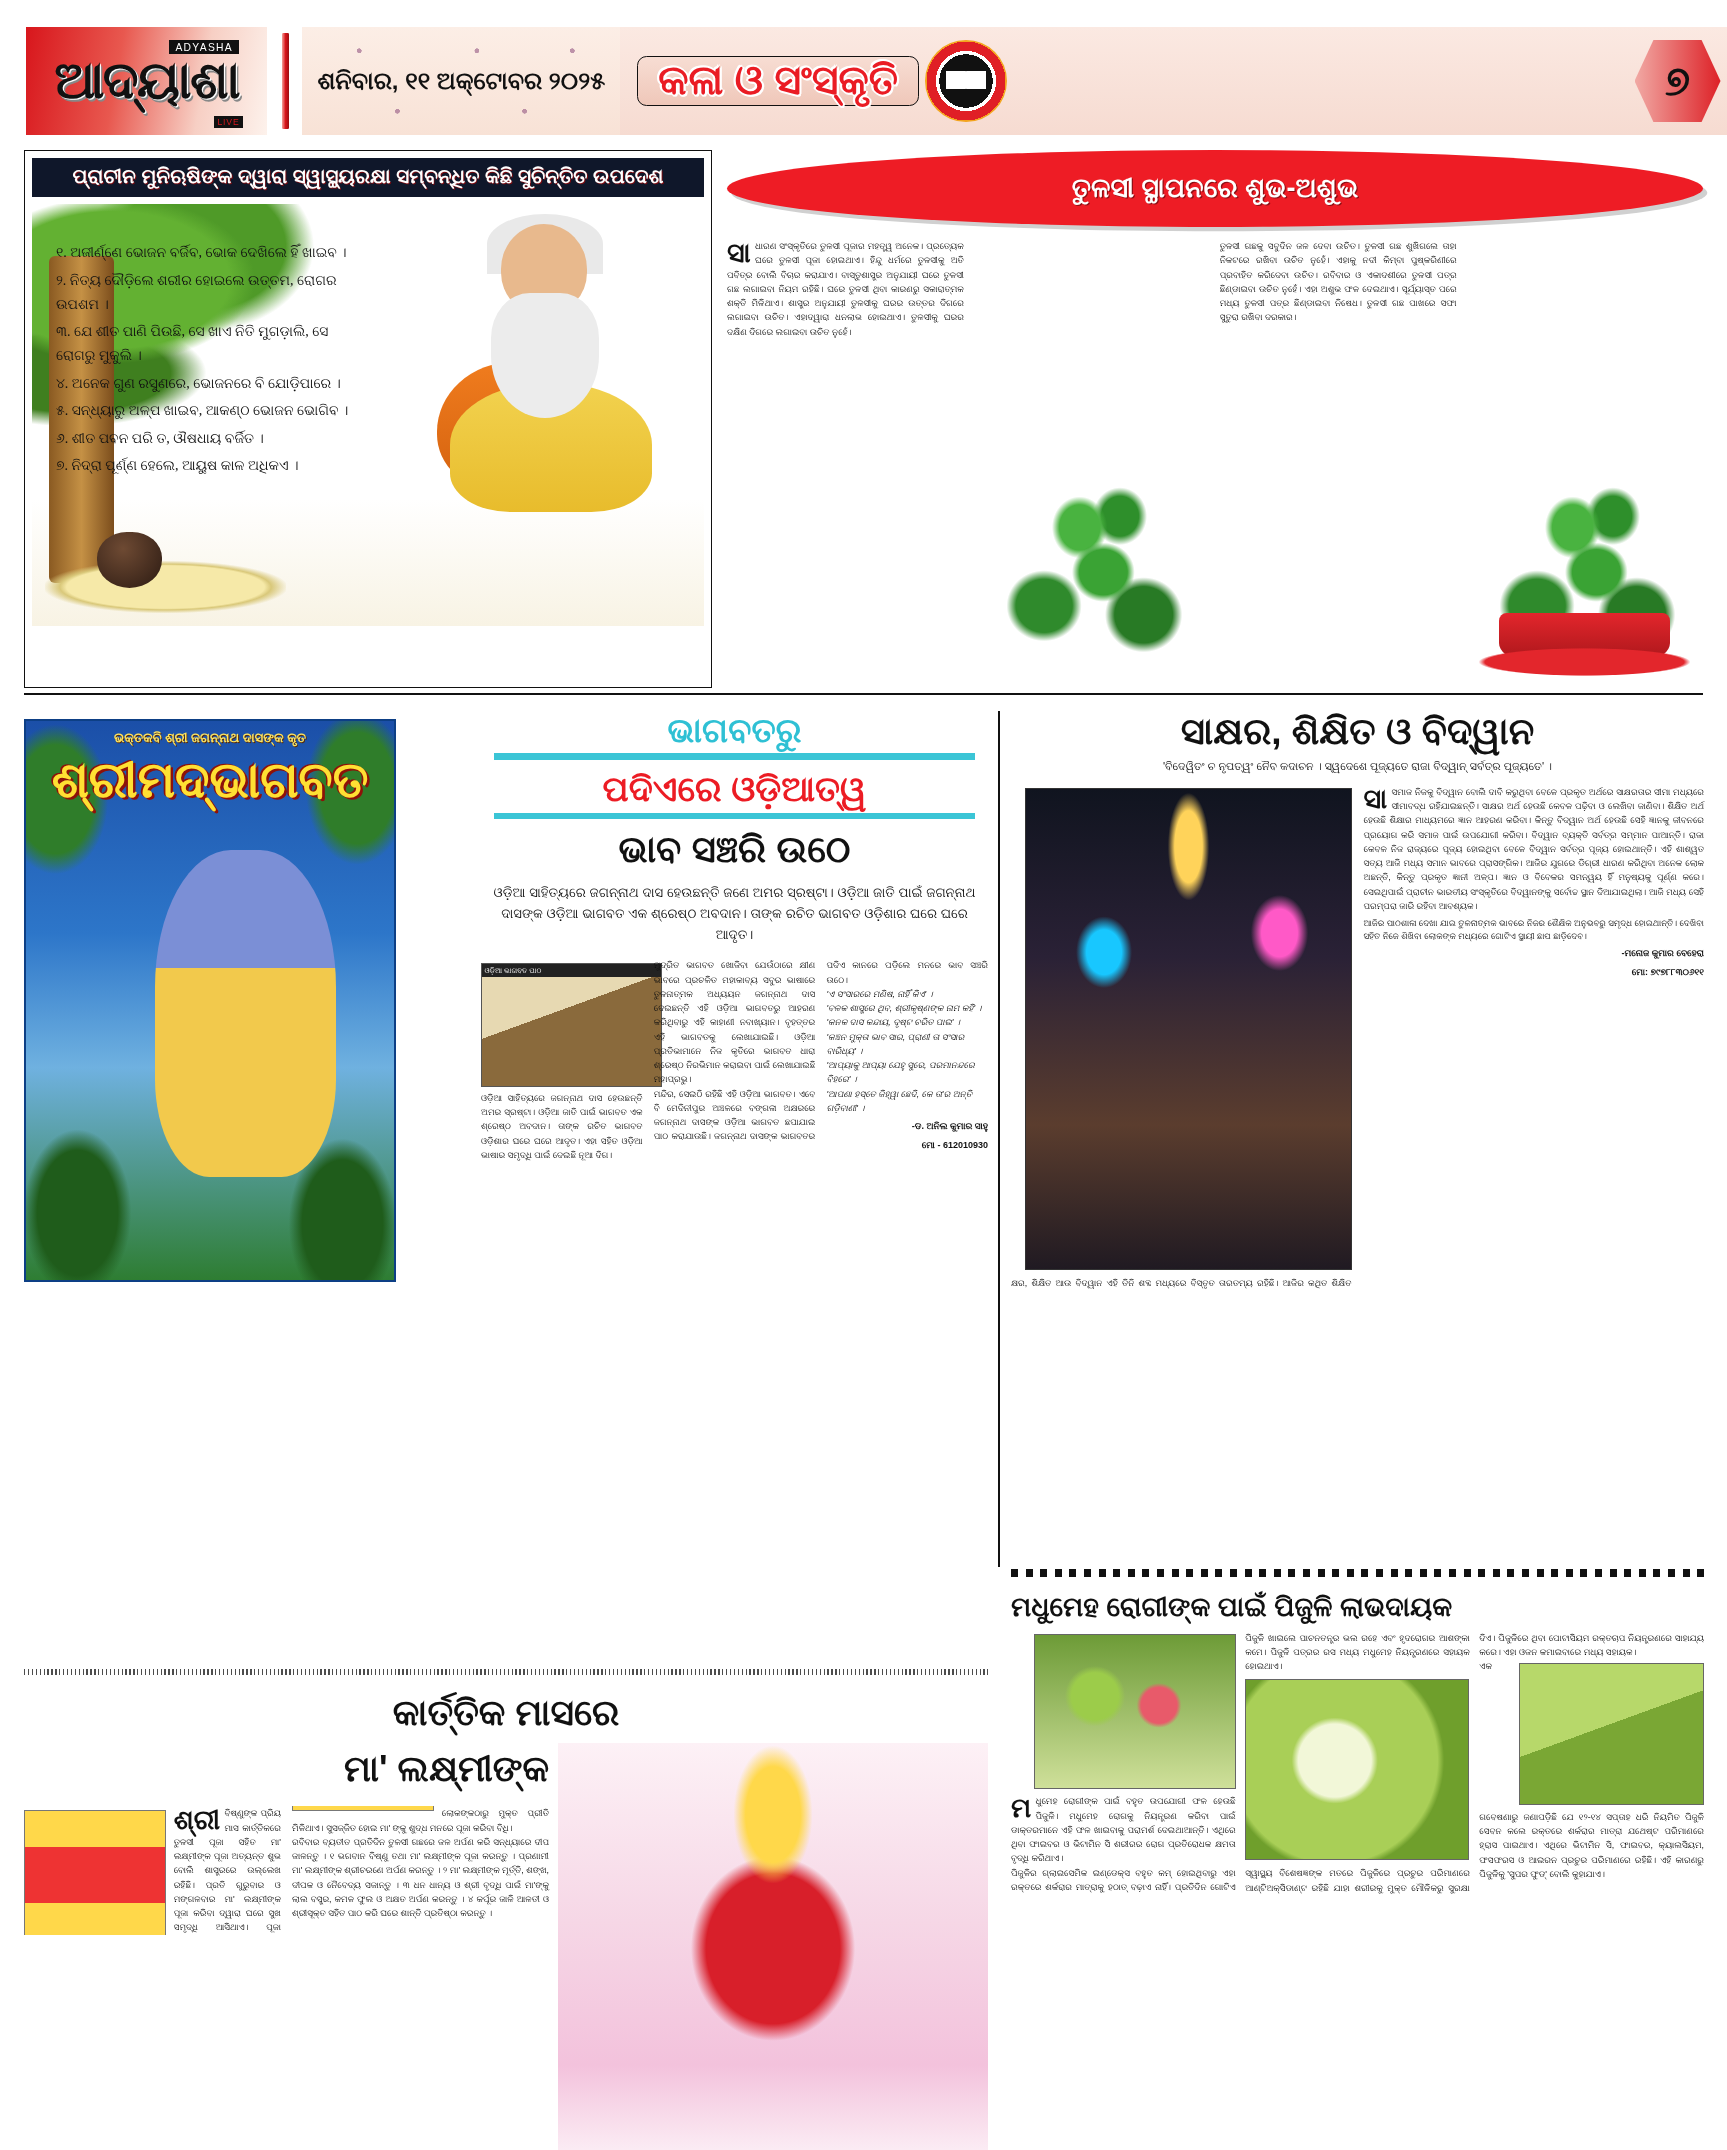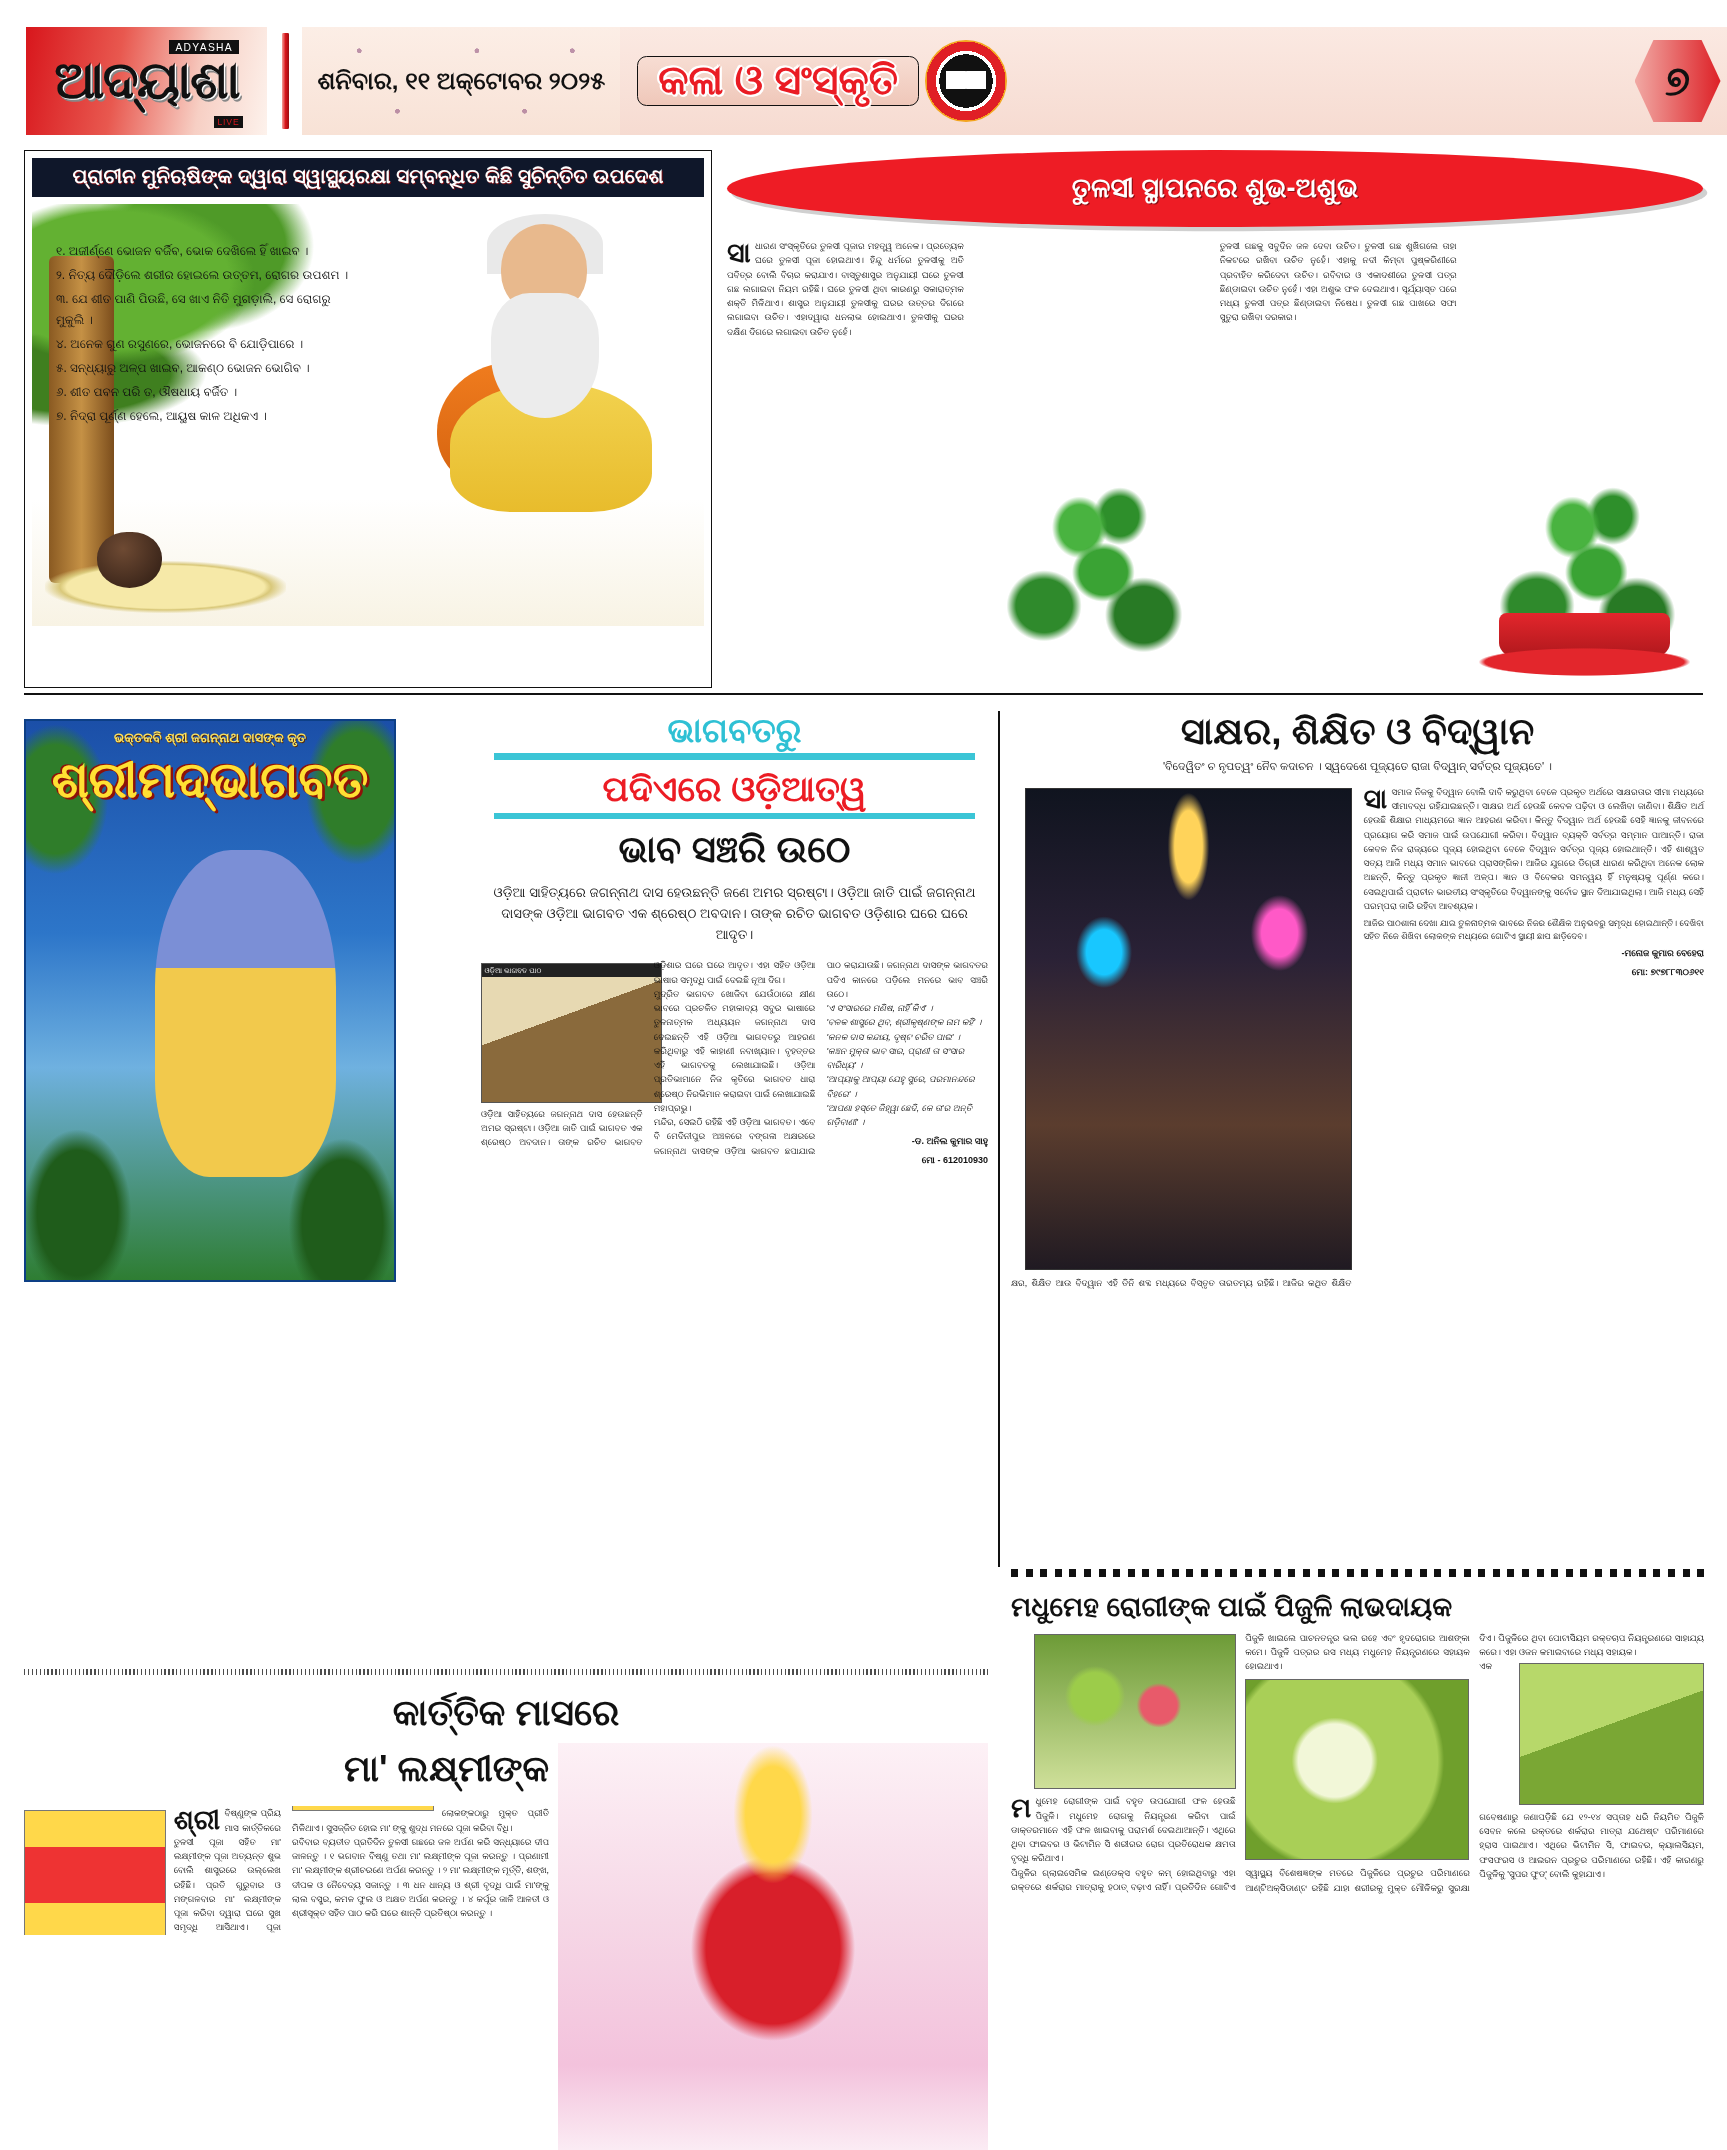--- a/index.html
+++ b/index.html
@@ -202,21 +202,21 @@
     position:absolute; left:13px; bottom:13px; width:241px; height:52px;
     background: radial-gradient(ellipse, #f6e9a8 0 58%, #d9c87a 62%, transparent 72%);
   }
   .pot {
     position:absolute; left:65px; bottom:38px; width:65px; height:56px;
     background: radial-gradient(ellipse at 40% 30%, #6e4a33, #2b1a12);
     border-radius: 46% 46% 50% 50%;
   }
   .s1-list {
     position:absolute; left:24px; top:37px; width:301px;
-    font-size: 12px; line-height: 1.72; color:#111;
+    font-size: 14px; line-height: 1.72; color:#111;font-family:Liberation Serif, serif;
   }
   .s1-list div { margin-bottom: 3.4px; }
 
   
   .s2-wrap { left:727px; top:150px; width:976px; height:538px; }
   .ellipse-head {
     position:relative; height:77px;
     background:#ee1c25; border-radius:50%/50%;
     display:flex; align-items:center; justify-content:center;
     box-shadow: 4.3px 4.3px 0 rgba(150,150,150,.45);
@@ -291,21 +291,21 @@
   .h-black {
     text-align:center; color:#111; font-size:37px; font-weight:bold;
     line-height:1.12; margin:7.7px 0 2.6px;
   }
   .s3-lead {
     font-size:13.3px; line-height:1.6; color:#111; text-align:center;
     margin:11.2px 10.3px 0;
   }
   .s3-body { margin-top:13px; columns:3; column-gap:11.2px; }
   .s3-photo {
-    width:181px; height:140px; float:left; margin:4.3px 7.7px 4.3px 0;
+    width:181px; height:124px; float:left; margin:4.3px 7.7px 4.3px 0;
     background: linear-gradient(160deg,#e7d9b2 0 40%, #8a6a3c 40% 100%);
     border:1.3px solid #555;
   }
   .s3-photo-cap {
     font-size:7.3px; background:#222; color:#fff; padding:0.9px 2.6px;
   }
   .verse { font-style:italic; text-align:left; }
   .byline { text-align:right; font-size:9px; font-weight:bold; margin-top:4.3px; }
 
   

